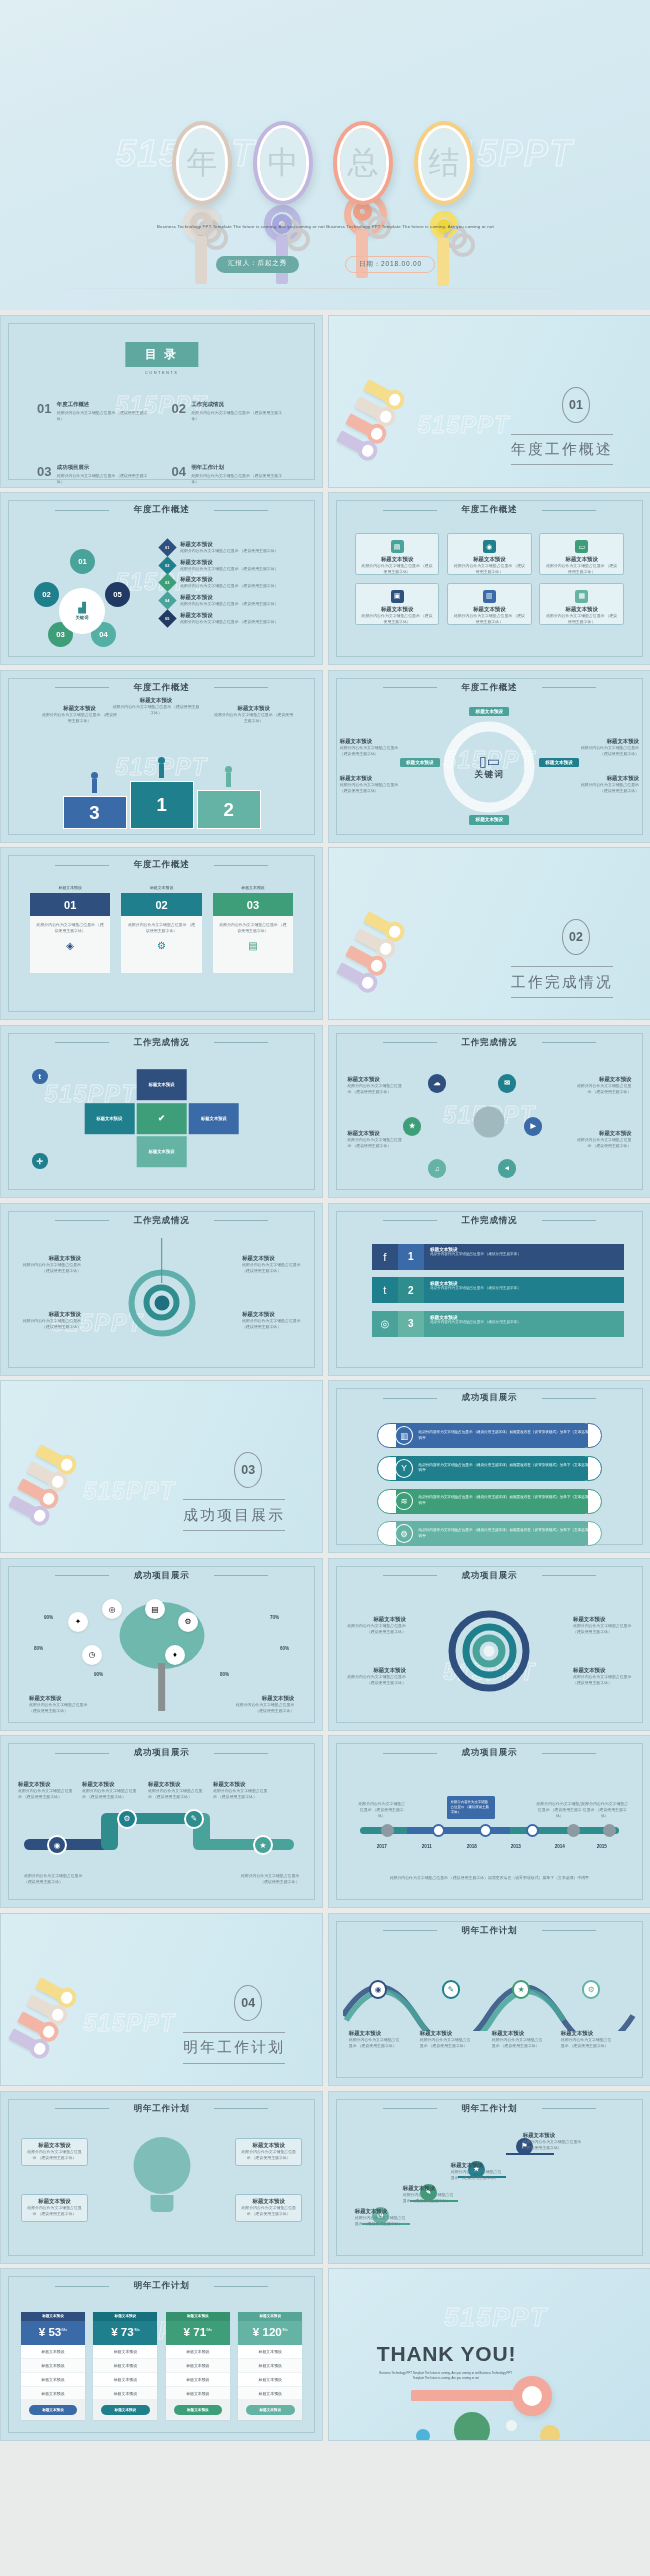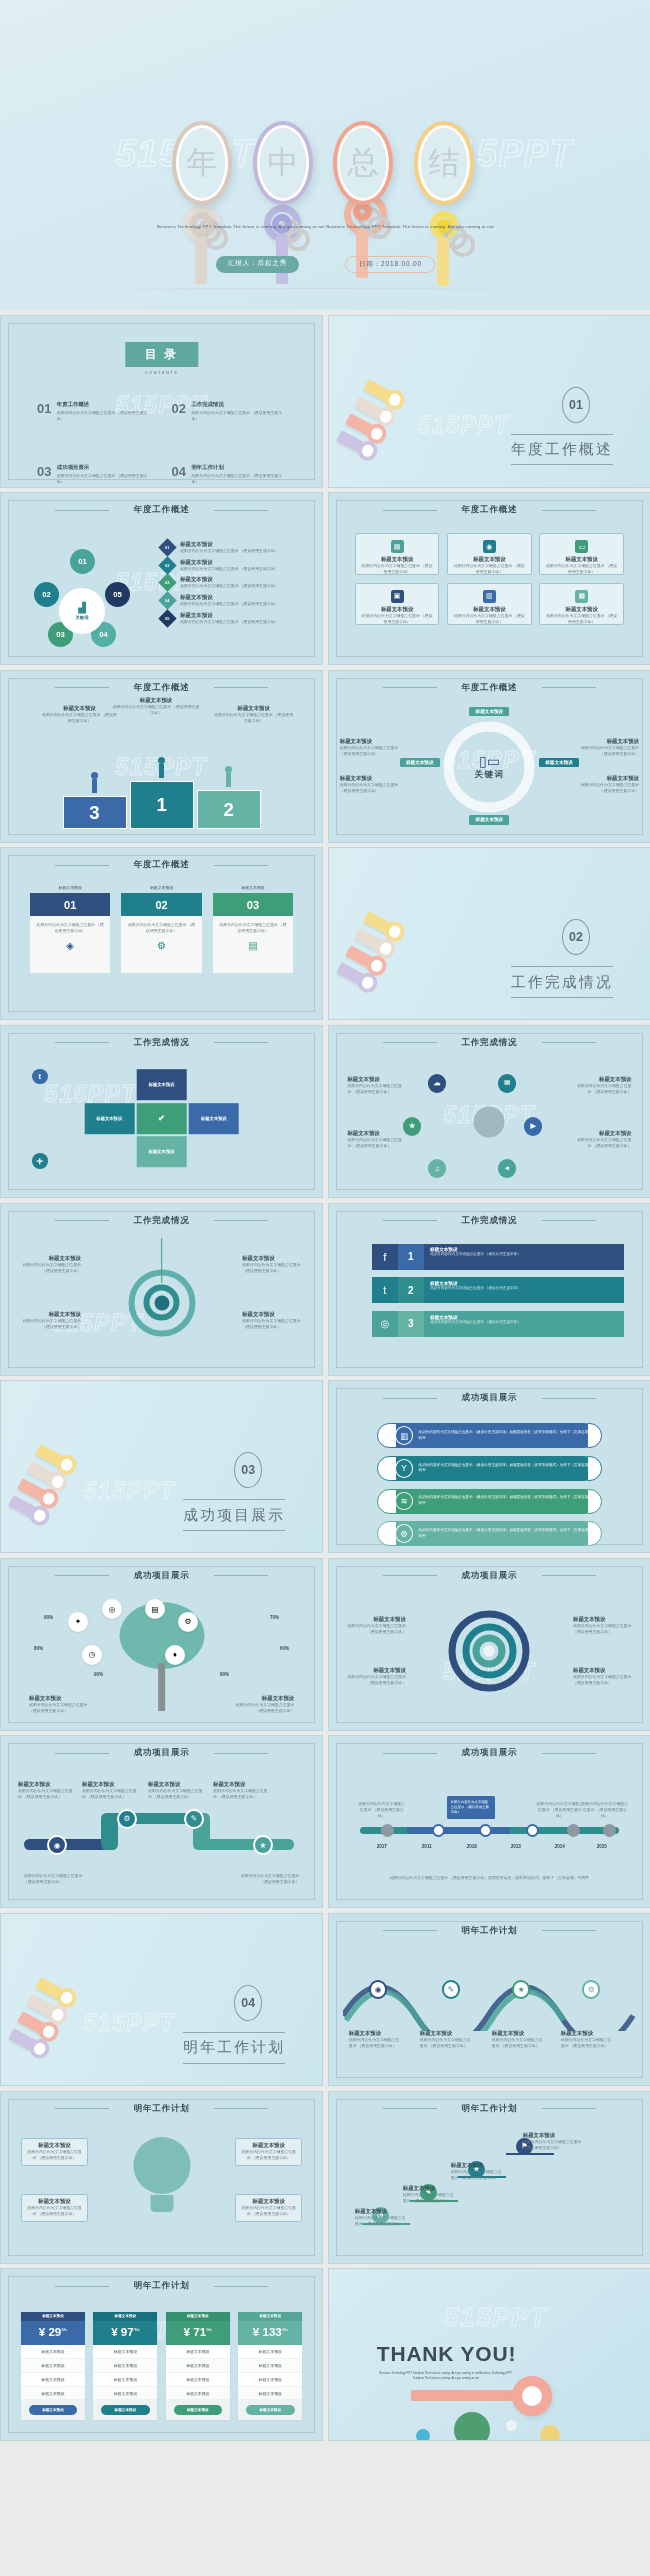--- a/index.html
+++ b/index.html
@@ -940,32 +940,32 @@
       </div>
   </div>
 
   <div class="slide">
     <div class="inner-frame"></div>
     <div class="s-title">明年工作计划</div>
     <div class="wmk" style="top:36%;">515PPT</div>
     <div class="prices">
       <div class="pcol">
         <div class="ph-hd" style="background:#2f4f7f;">标题文本预设</div>
-        <div class="amt" style="background:#3a6aa8;"><span>¥ 29</span><sup>/Mo</sup></div>
+        <div class="amt" style="background:#3a6aa8;"><span>¥ 53</span><sup>/Mo</sup></div>
         <div class="row">标题文本预设</div>
         <div class="row">标题文本预设</div>
         <div class="row">标题文本预设</div>
         <div class="row">标题文本预设</div>
         <div class="btnwrap">
             <div class="btn" style="background:#3a6aa8;">标题文本预设</div>
           </div>
       </div>
       <div class="pcol">
         <div class="ph-hd" style="background:#16707d;">标题文本预设</div>
-        <div class="amt" style="background:#1f7f8c;"><span>¥ 97</span><sup>/Mo</sup></div>
+        <div class="amt" style="background:#1f7f8c;"><span>¥ 73</span><sup>/Mo</sup></div>
         <div class="row">标题文本预设</div>
         <div class="row">标题文本预设</div>
         <div class="row">标题文本预设</div>
         <div class="row">标题文本预设</div>
         <div class="btnwrap">
             <div class="btn" style="background:#1f7f8c;">标题文本预设</div>
           </div>
       </div>
       <div class="pcol">
         <div class="ph-hd" style="background:#35916e;">标题文本预设</div>
@@ -973,21 +973,21 @@
         <div class="row">标题文本预设</div>
         <div class="row">标题文本预设</div>
         <div class="row">标题文本预设</div>
         <div class="row">标题文本预设</div>
         <div class="btnwrap">
             <div class="btn" style="background:#3f9e7a;">标题文本预设</div>
           </div>
       </div>
       <div class="pcol">
         <div class="ph-hd" style="background:#56a697;">标题文本预设</div>
-        <div class="amt" style="background:#64b3a4;"><span>¥ 133</span><sup>/Mo</sup></div>
+        <div class="amt" style="background:#64b3a4;"><span>¥ 120</span><sup>/Mo</sup></div>
         <div class="row">标题文本预设</div>
         <div class="row">标题文本预设</div>
         <div class="row">标题文本预设</div>
         <div class="row">标题文本预设</div>
         <div class="btnwrap">
             <div class="btn" style="background:#64b3a4;">标题文本预设</div>
           </div>
       </div>
     </div>
   </div>

